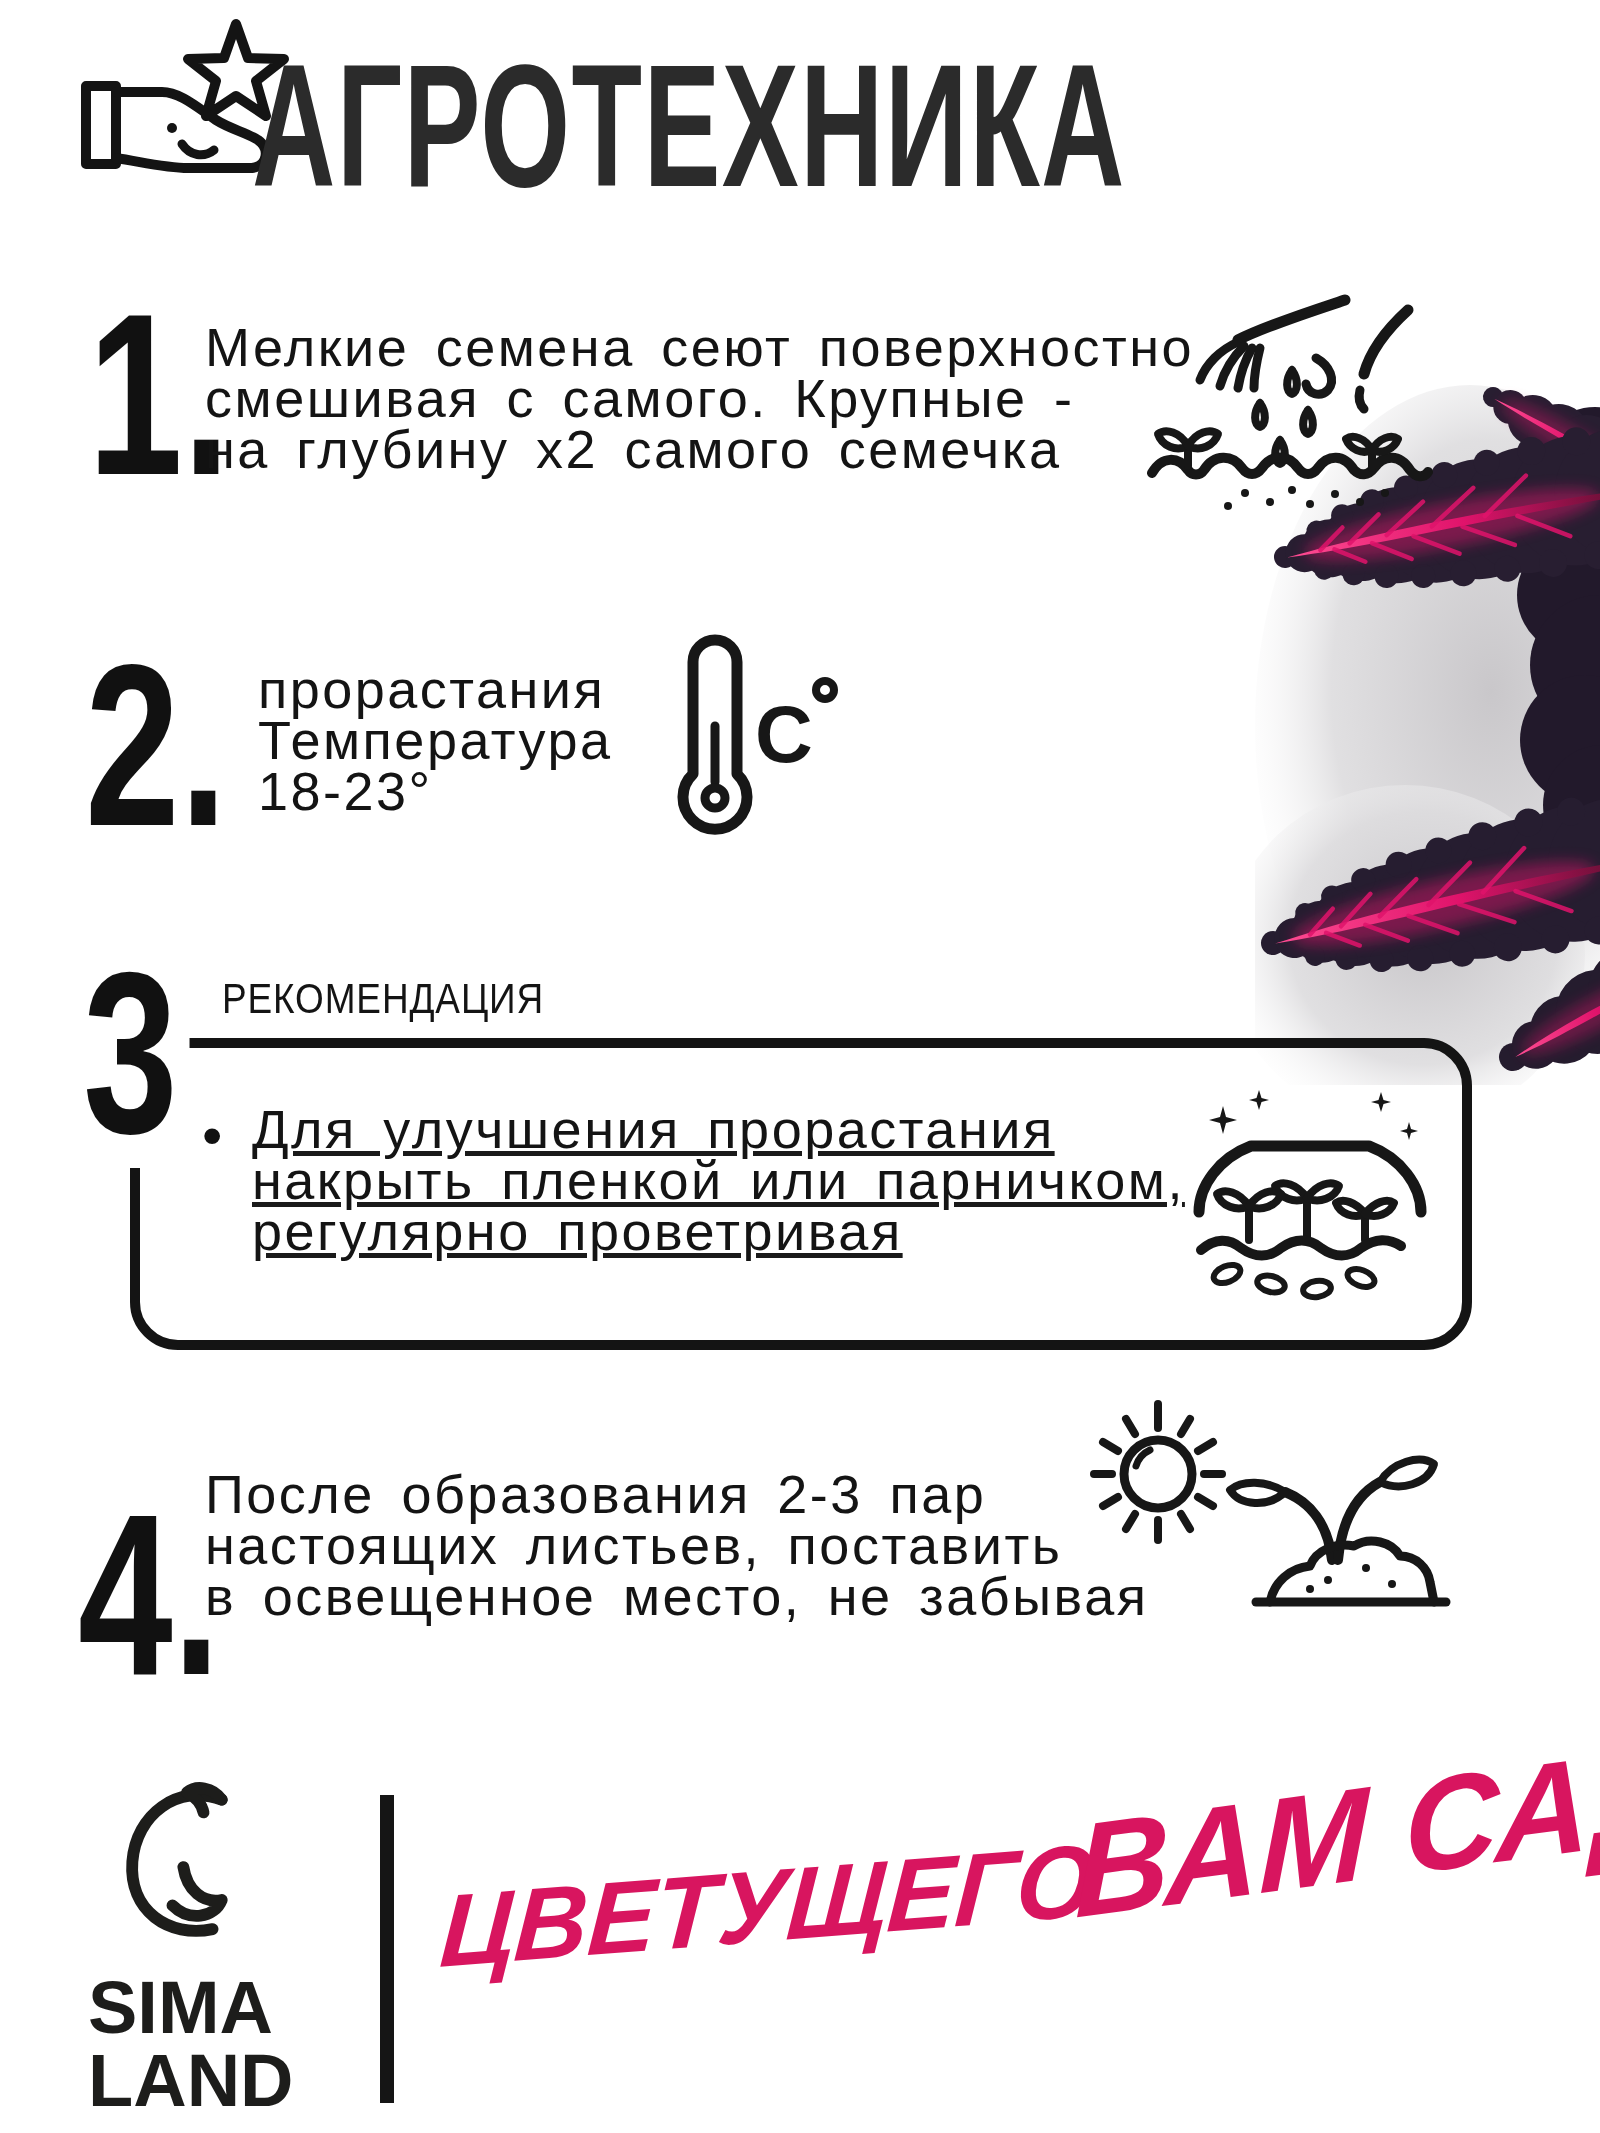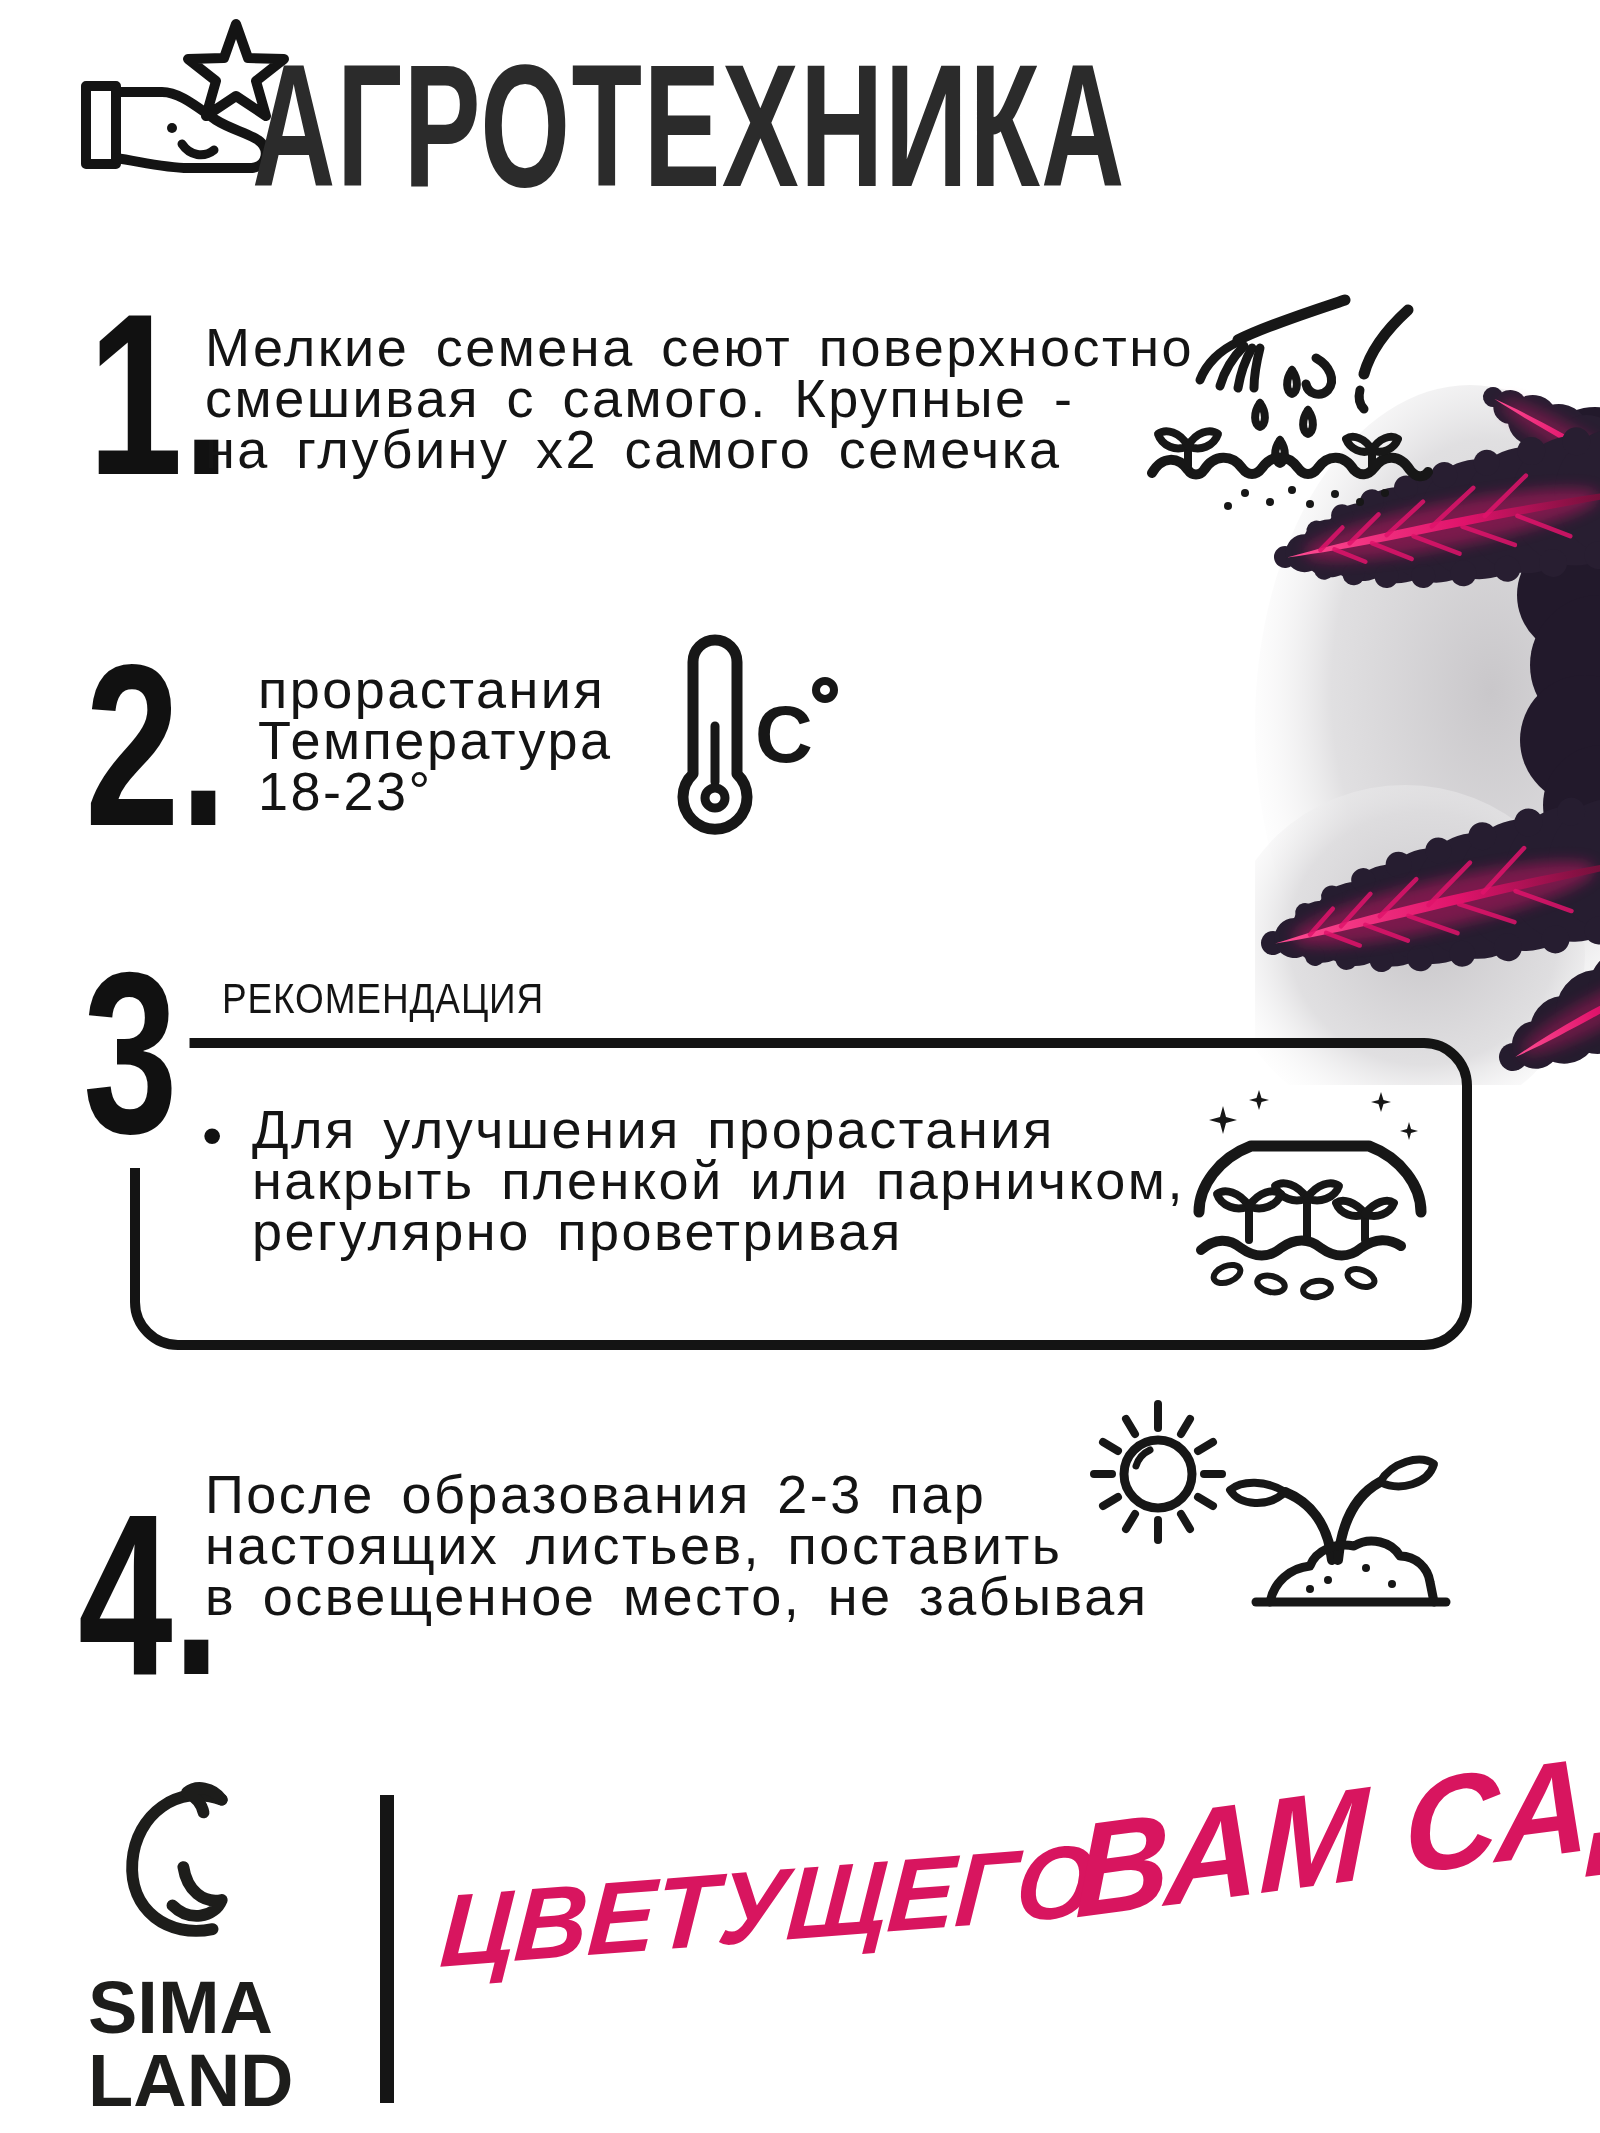--- a/index.html
+++ b/index.html
@@ -248,21 +248,21 @@
     <path d="M50,98 V154" stroke-width="9"></path>
     <circle cx="50" cy="170" r="10" stroke-width="9"></circle>
     <text x="90" y="134" font-size="80" font-weight="bold" font-family="Liberation Sans, sans-serif" fill="#171717" stroke="none">C</text>
     <circle cx="160" cy="62" r="9" stroke-width="8"></circle>
   </svg>
 
   <div class="abs recbox"></div>
   <div class="abs heading" style="left:222px;top:975px;z-index:2;">РЕКОМЕНДАЦИЯ</div>
   <div class="abs num num-halo" style="left:80px;top:938px;">3</div>
   <div class="abs bullet" style="left:202px;top:1106px;z-index:2;">•</div>
-  <div class="abs" style="left:252px;top:1104px;z-index:2;">
+  <div class="abs" style="left:252px;top:1104px;z-index:2;text-decoration:underline;">
     <div class="txt">Для улучшения прорастания</div>
     <div class="txt">накрыть пленкой или парничком,</div>
     <div class="txt">регулярно проветривая</div>
   </div>
   <svg class="abs" style="left:1185px;top:1082px;z-index:2;" width="250" height="228" viewBox="0 0 250 228" fill="none" stroke="#171717" stroke-width="11" stroke-linecap="round" stroke-linejoin="round">
     <path d="M14,130 C14,104 34,76 66,64 L184,64 C216,76 236,104 236,130"></path>
     <g fill="#171717" stroke="none">
       <path d="M38,24 L41,35 L52,38 L41,41 L38,52 L35,41 L24,38 L35,35 Z"></path>
       <path d="M74,8 L76.5,16 L84,18 L76.5,20 L74,28 L71.5,20 L64,18 L71.5,16 Z"></path>
       <path d="M196,10 L198.5,18 L206,20 L198.5,22 L196,30 L193.5,22 L186,20 L193.5,18 Z"></path>

